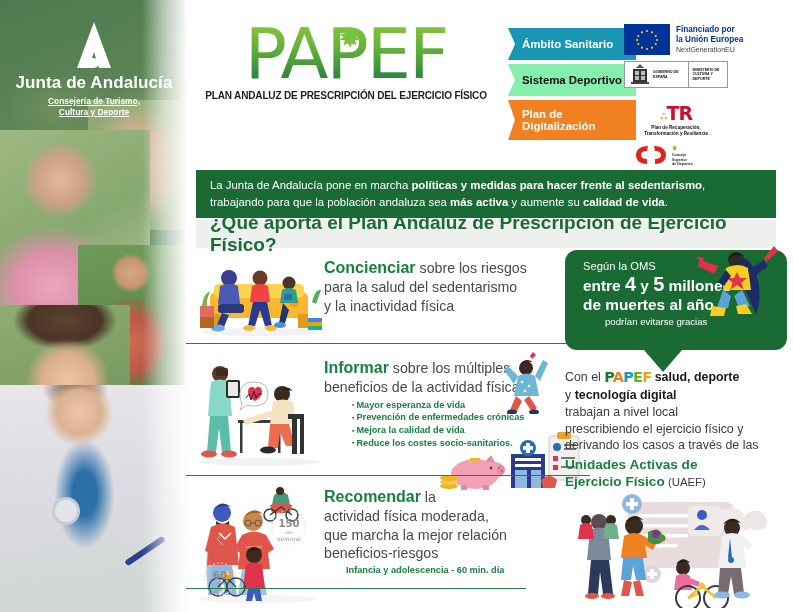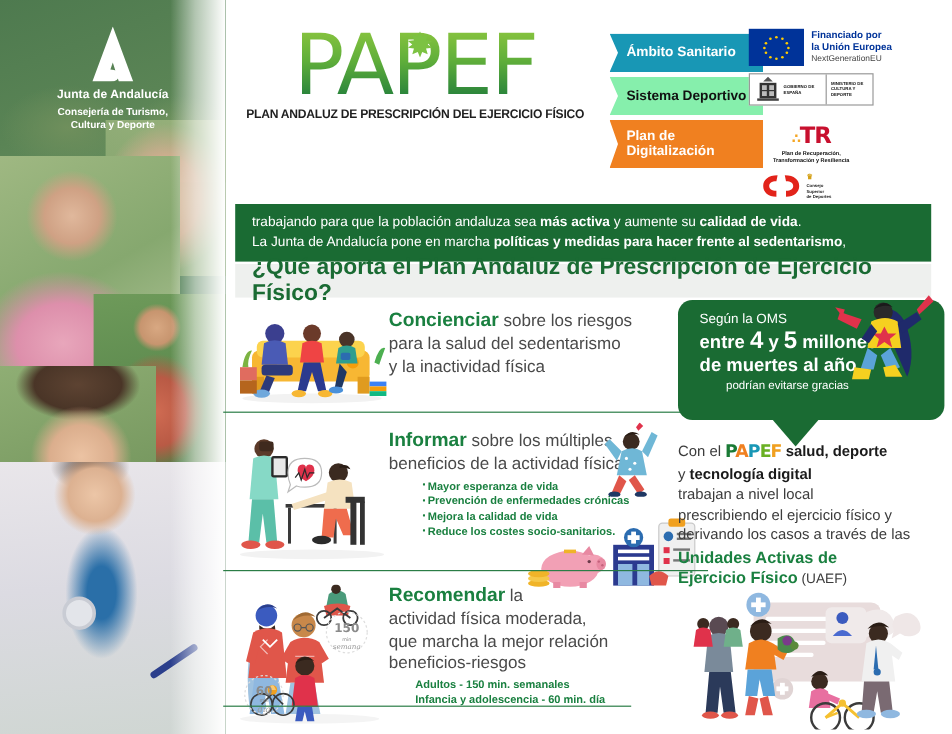--- a/index.html
+++ b/index.html
@@ -78,24 +78,24 @@
   #junta-logo {
     position: absolute; left: 0; top: 22px; width: 188px;
     text-align: center; color: #ffffff; z-index: 5;
   }
   #junta-logo .mark {
     width: 58px; height: 46px; margin: 0 auto 6px;
     position: relative;
   }
   #junta-logo .mark svg { display: block; }
   #junta-logo .name {
-    font-size: 10px; font-weight: bold; letter-spacing: .1px; line-height: 1.1;
+    font-size: 17px; font-weight: bold; letter-spacing: .1px; line-height: 1.1;
   }
   #junta-logo .sub {
-    font-size: 8.4px; font-weight: bold; line-height: 1.3; margin-top: 3px;
+    font-size: 8.4px; font-weight: bold; line-height: 1.3; margin-top: 3px; text-decoration: underline;
   }
 
   
   #papef-block {
     position: absolute; left: 196px; top: 22px; width: 300px; text-align: center;
   }
   #papef-logo {
     font-size: 70px; font-weight: 400; letter-spacing: -2px; line-height: .92;
     background: linear-gradient(180deg, #8cc63f 0%, #5fae3a 45%, #1e7b3c 100%);
     -webkit-background-clip: text; background-clip: text; color: transparent;
@@ -331,24 +331,24 @@
       <span class="crown">♛</span>
       <div>Consejo</div>
       <div>Superior</div>
       <div>de Deportes</div>
     </div>
   </div>
 </div>
 
 <div id="intro-banner">
   <div>
+    <span>La Junta de Andalucía pone en marcha </span><b>políticas y medidas para hacer frente al sedentarismo</b><span>,</span>
+  </div>
+  <div>
     <span>trabajando para que la población andaluza sea </span><b>más activa</b><span> y aumente su </span><b>calidad de vida</b><span>.</span>
-  </div>
-  <div>
-    <span>La Junta de Andalucía pone en marcha </span><b>políticas y medidas para hacer frente al sedentarismo</b><span>,</span>
   </div>
 </div>
 
 <div id="question-bar">¿Qué aporta el Plan Andaluz de Prescripción de Ejercicio Físico?</div>
 
 <div class="section" id="sec-concienciar">
   <svg class="illus" width="128" height="80" viewBox="0 0 128 80">
     <ellipse cx="64" cy="74" rx="58" ry="4" fill="#f2f2f2"></ellipse>
     <rect x="14" y="34" width="98" height="26" rx="6" fill="#f7b733"></rect>
     <rect x="18" y="26" width="90" height="14" rx="5" fill="#fcd34d"></rect>
@@ -531,21 +531,20 @@
     <text x="24" y="106" font-size="7" fill="#9a9a9a" text-anchor="middle" font-style="italic" font-family="DejaVu Serif, serif">día</text>
   </svg>
   <div class="txt">
     <div class="sec-title">
       <span class="kw">Recomendar</span><span> la</span><br>
       <span>actividad física moderada,</span><br>
       <span>que marcha la mejor relación</span><br>
       <span>beneficios-riesgos</span>
     </div>
     <ul class="sec-sub">
-      <li>Adultos - 150 min. semanales</li>
       <li>Infancia y adolescencia - 60 min. día</li>
     </ul>
   </div>
 </div>
 <div class="divider-line" style="top:588px; width:340px"></div>
 
 <div id="oms-panel">
   <div class="l1">Según la OMS</div>
   <div class="l2">
     <span>entre </span><span class="big">4</span><span> y </span><span class="big">5</span><span> millones</span>

